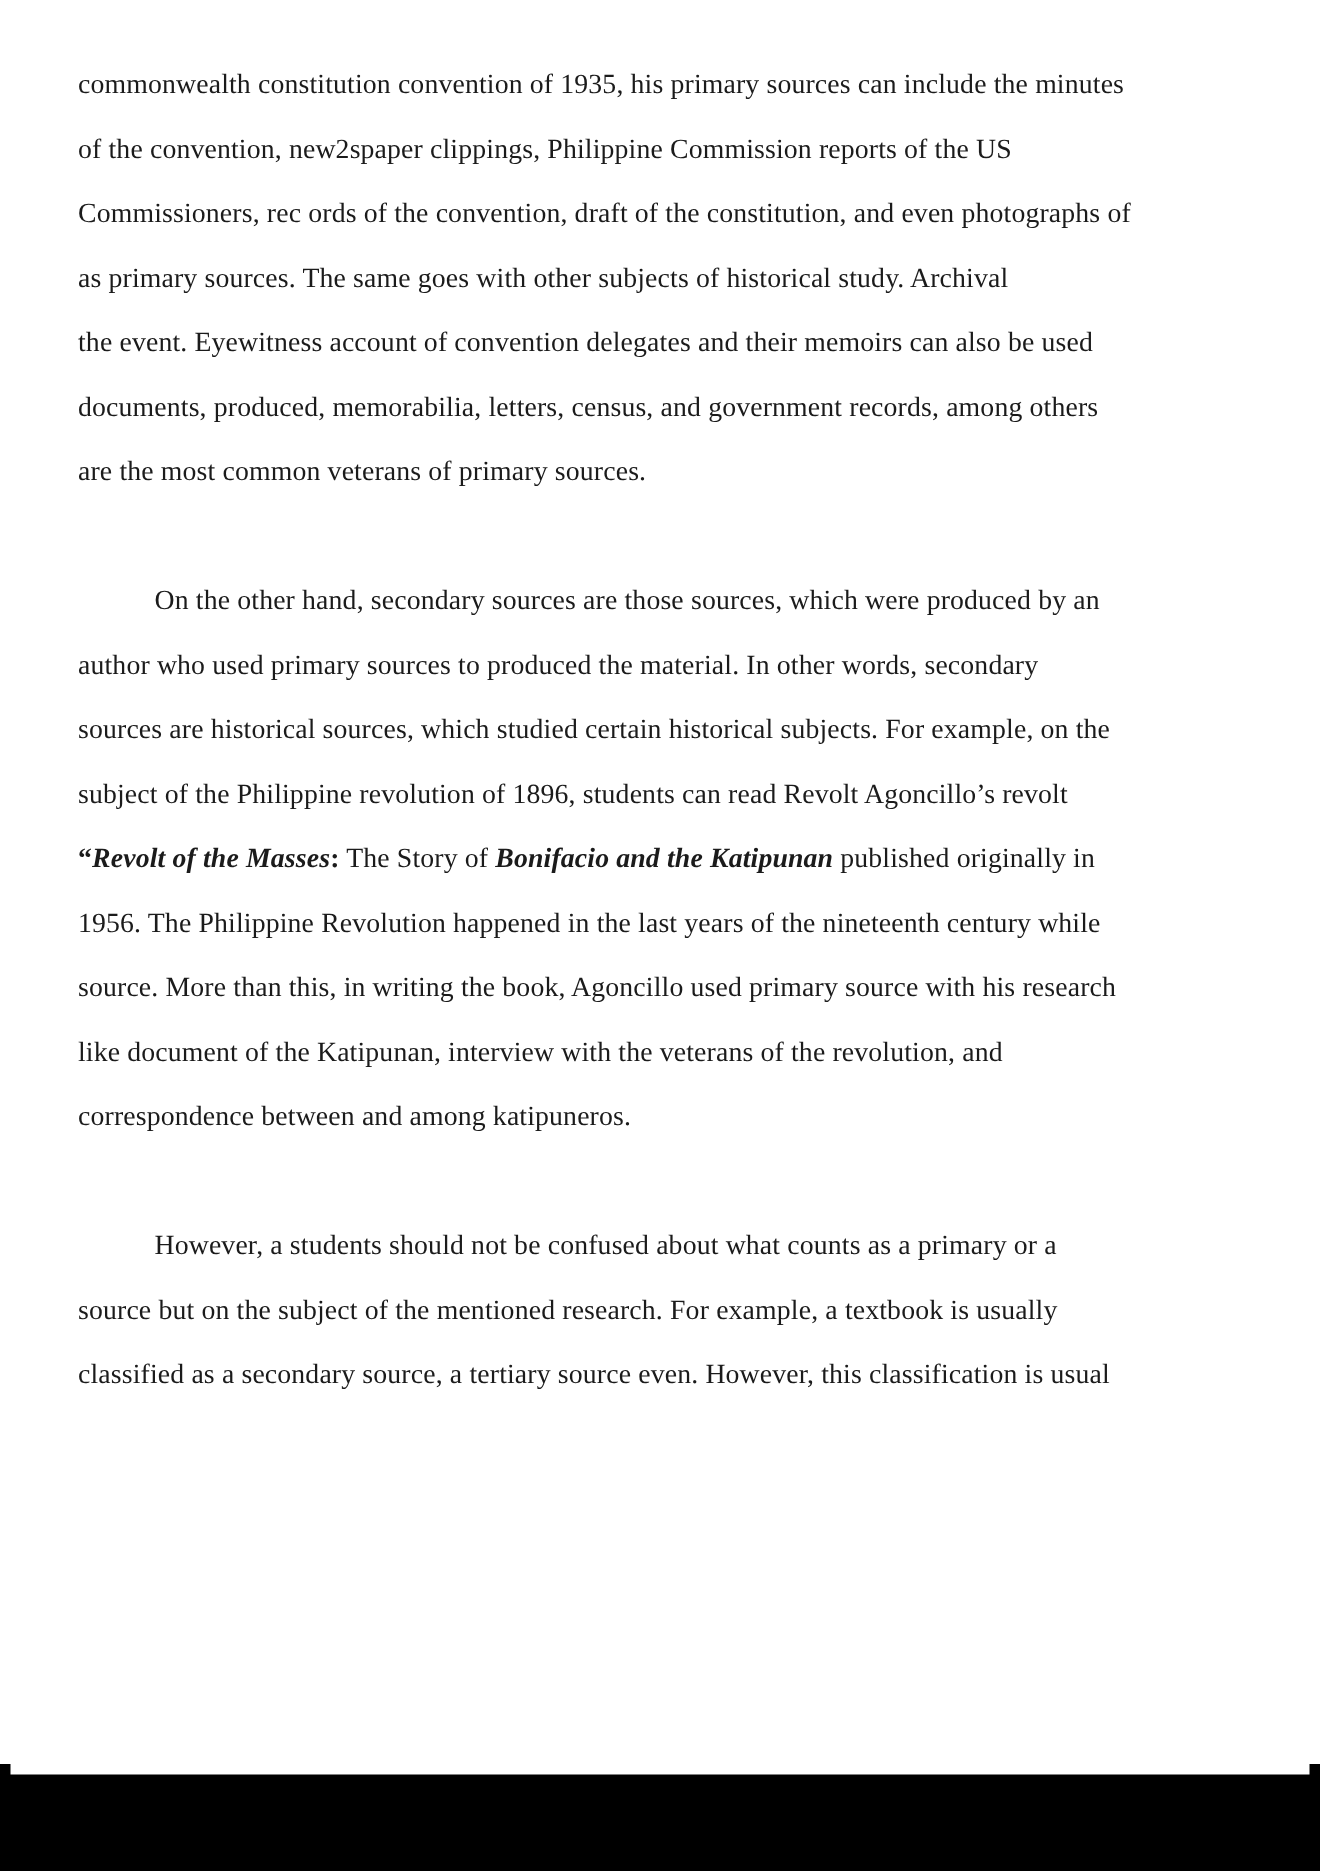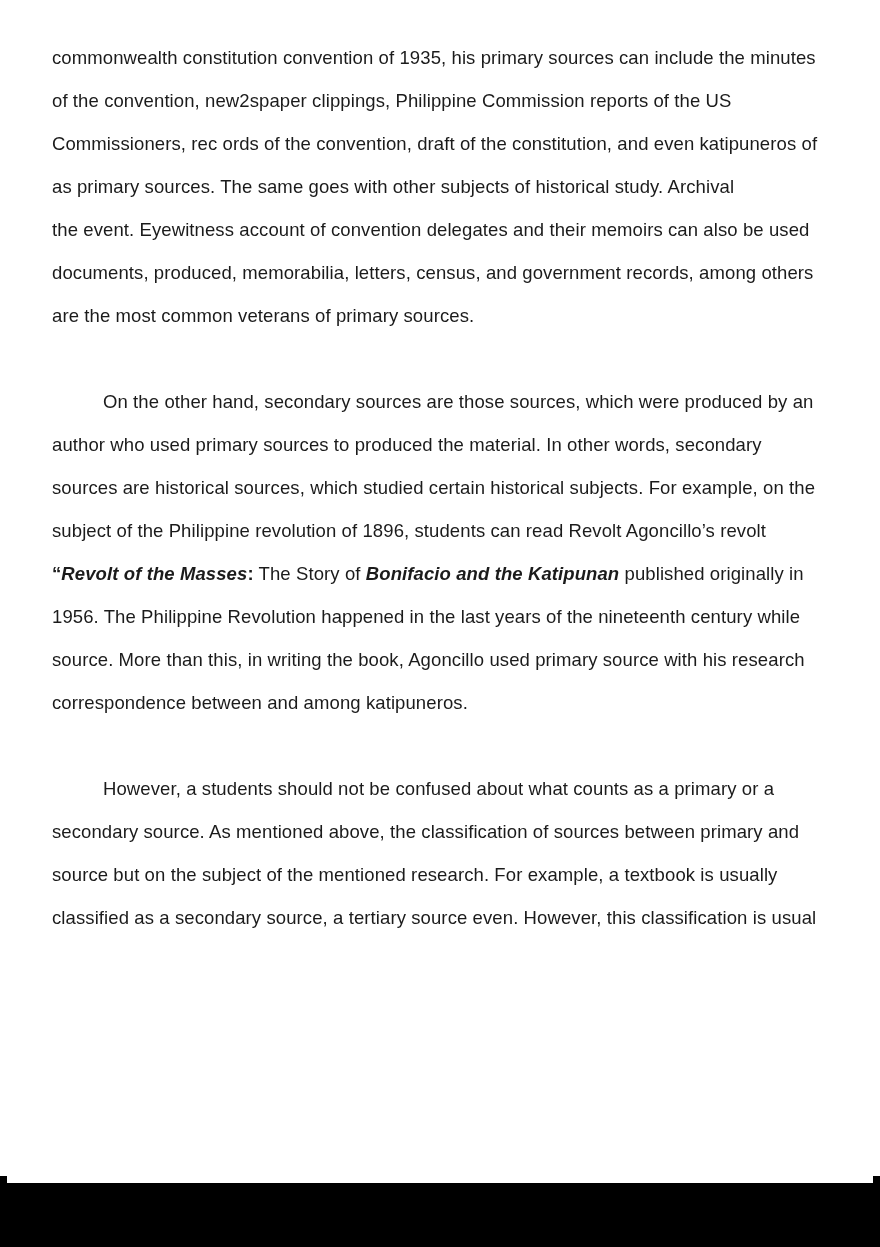--- a/index.html
+++ b/index.html
@@ -12,21 +12,21 @@
     font-family: "Liberation Sans", "DejaVu Sans", sans-serif;
     color: #1b1b1b;
   }
   .doc {
     padding: 36px 50px 0 52px;
     font-size: 18.5px;
     line-height: 43px;
     letter-spacing: 0.1px;
   }
   .paragraph { margin: 0 0 43px 0; }
-  .line { white-space: pre; }
+  .line { white-space: pre; font-family: Liberation Serif, serif; }
   .line.indent { padding-left: 51px; }
   .b  { font-weight: bold; }
   .i  { font-style: italic; }
   .bi { font-weight: bold; font-style: italic; }
   .bottom-bar {
     position: absolute;
     left: 0; right: 0;
     top: 1183px; bottom: 0;
     background: #000000;
   }
@@ -40,39 +40,39 @@
   .notch-right { right: 0; }
 </style>
 </head>
 <body>
 
 <div class="page">
   <div class="doc">
       <div class="paragraph">
         <div class="line"><span>commonwealth constitution convention of 1935, his primary sources can include the minutes</span></div>
         <div class="line"><span>of the convention, new2spaper clippings, Philippine Commission reports of the US</span></div>
-        <div class="line"><span>Commissioners, rec ords of the convention, draft of the constitution, and even katipuneros of</span></div>
+        <div class="line"><span>Commissioners, rec ords of the convention, draft of the constitution, and even photographs of</span></div>
         <div class="line"><span>as primary sources. The same goes with other subjects of historical study. Archival</span></div>
         <div class="line"><span>the event. Eyewitness account of convention delegates and their memoirs can also be used</span></div>
         <div class="line"><span>documents, produced, memorabilia, letters, census, and government records, among others</span></div>
         <div class="line"><span>are the most common veterans of primary sources.</span></div>
       </div>
       <div class="paragraph">
         <div class="line indent"><span>On the other hand, secondary sources are those sources, which were produced by an</span></div>
         <div class="line"><span>author who used primary sources to produced the material. In other words, secondary</span></div>
         <div class="line"><span>sources are historical sources, which studied certain historical subjects. For example, on the</span></div>
         <div class="line"><span>subject of the Philippine revolution of 1896, students can read Revolt Agoncillo’s revolt</span></div>
         <div class="line"><span class="b">“</span><span class="bi">Revolt of the Masses</span><span class="b">:</span><span> The Story of </span><span class="bi">Bonifacio and the Katipunan</span><span> published originally in</span></div>
         <div class="line"><span>1956. The Philippine Revolution happened in the last years of the nineteenth century while</span></div>
         <div class="line"><span>source. More than this, in writing the book, Agoncillo used primary source with his research</span></div>
+        <div class="line"><span>like document of the Katipunan, interview with the veterans of the revolution, and</span></div>
         <div class="line"><span>correspondence between and among katipuneros.</span></div>
       </div>
       <div class="paragraph">
         <div class="line indent"><span>However, a students should not be confused about what counts as a primary or a</span></div>
-        <div class="line"><span>secondary source. As mentioned above, the classification of sources between primary and</span></div>
         <div class="line"><span>source but on the subject of the mentioned research. For example, a textbook is usually</span></div>
         <div class="line"><span>classified as a secondary source, a tertiary source even. However, this classification is usual</span></div>
       </div>
     </div>
   <div class="notch notch-left"></div>
   <div class="notch notch-right"></div>
   <div class="bottom-bar"></div>
 </div>
 
 </body></html>

